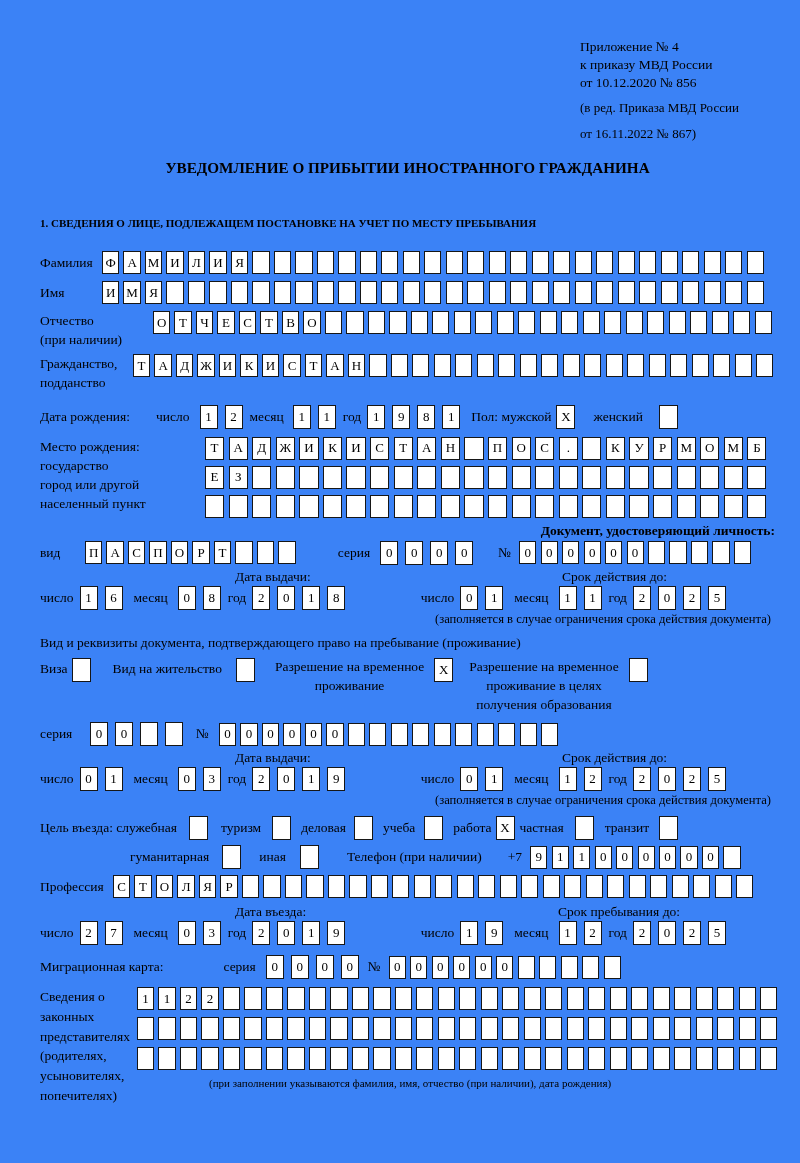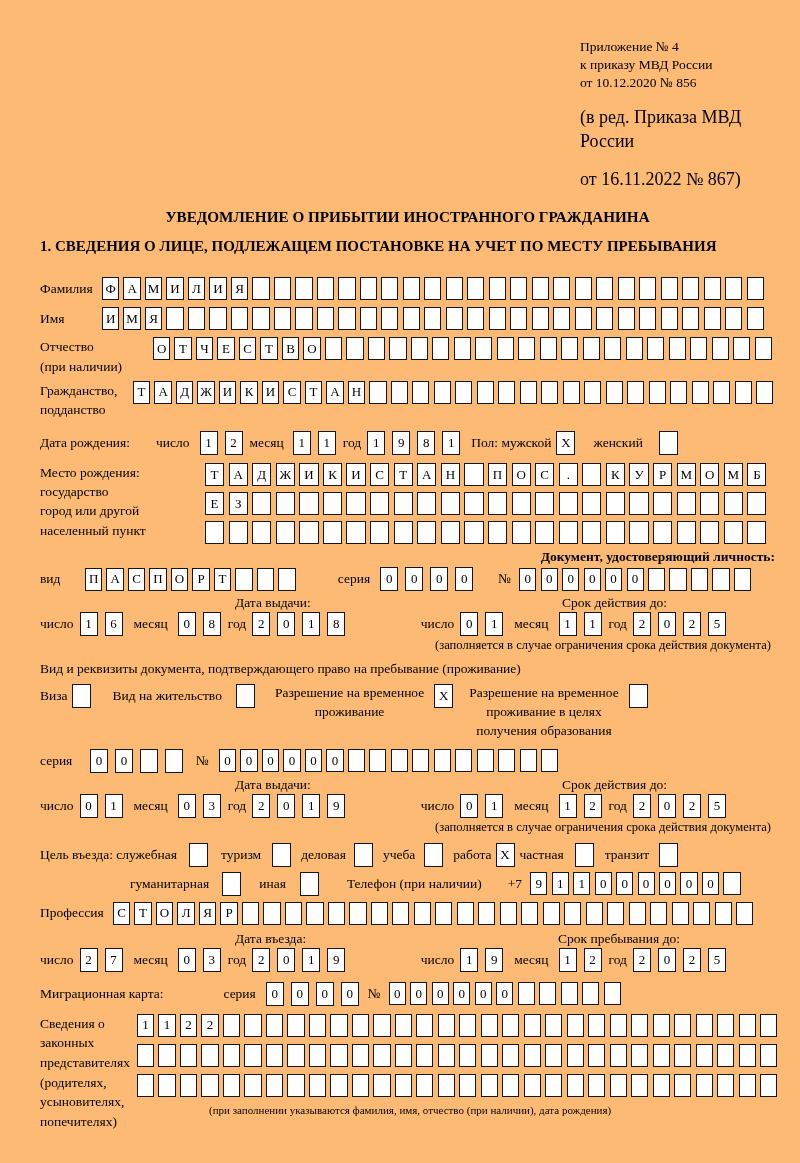--- a/index.html
+++ b/index.html
@@ -1,27 +1,27 @@
 <!DOCTYPE html>
 <html><head>
 <meta charset="utf-8">
 <style>
   * { margin:0; padding:0; box-sizing:border-box; }
   html,body { background:#888; }
   .page {
-    width:800px; height:1163px; background:#fdba74; color:#000;
+    width:800px; height:1163px; background:#3b82f6; color:#000;
     font-family:"Liberation Serif", serif; font-size:13.5px;
     padding:38px 25px 0 40px; margin:0 auto; overflow:hidden; position:relative;
   }
   .annex { margin-left:540px; line-height:1.32; }
-  .annex .amend { margin-top:15px; font-size:18px; line-height:1.3; }
+  .annex .amend { margin-top:9px; font-size:13px; line-height:1.3; }
   .forma { text-align:right; padding-right:12px; font-weight:bold; font-size:14.5px; margin-top:18px; letter-spacing:.5px; }
   .title { text-align:center; font-weight:bold; font-size:15.2px; margin-top:14px; line-height:1.5; }
   .uline { display:inline-block; width:46px; border-bottom:2.4px solid #3a3a3a; margin-left:14px; height:1em; vertical-align:baseline; }
-  .sect { font-weight:bold; font-size:15px; margin-top:10px; }
+  .sect { font-weight:bold; font-size:11px; margin-top:37px; }
 
   .row { display:flex; align-items:center; }
   .row.top { align-items:flex-start; }
   .lbl { flex:none; line-height:1.32; }
   .cells { display:flex; flex:none; }
   .cell {
     flex:none; width:17.2px; height:23px; border:1.8px solid #161616;
     margin-right:4.3px; display:inline-flex; align-items:center; justify-content:center;
     font-size:13px; background:#fff;
   }

